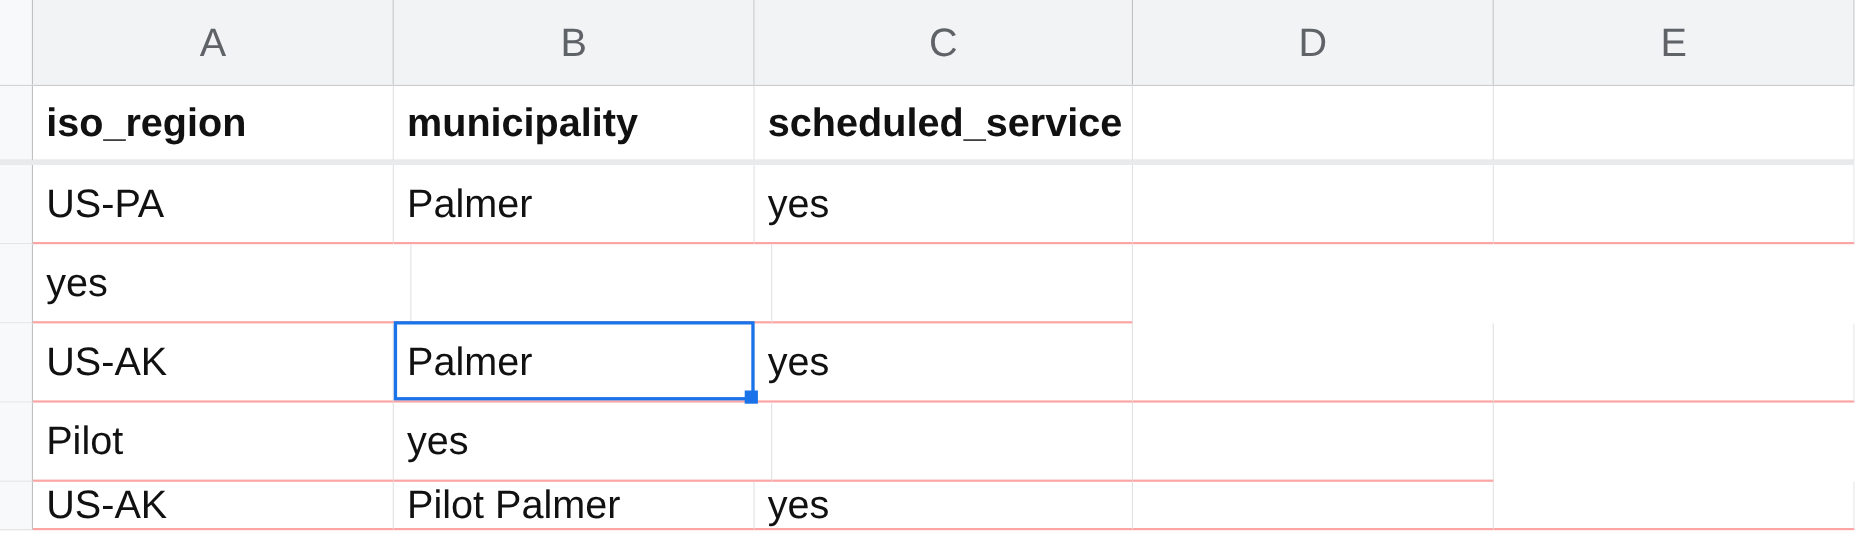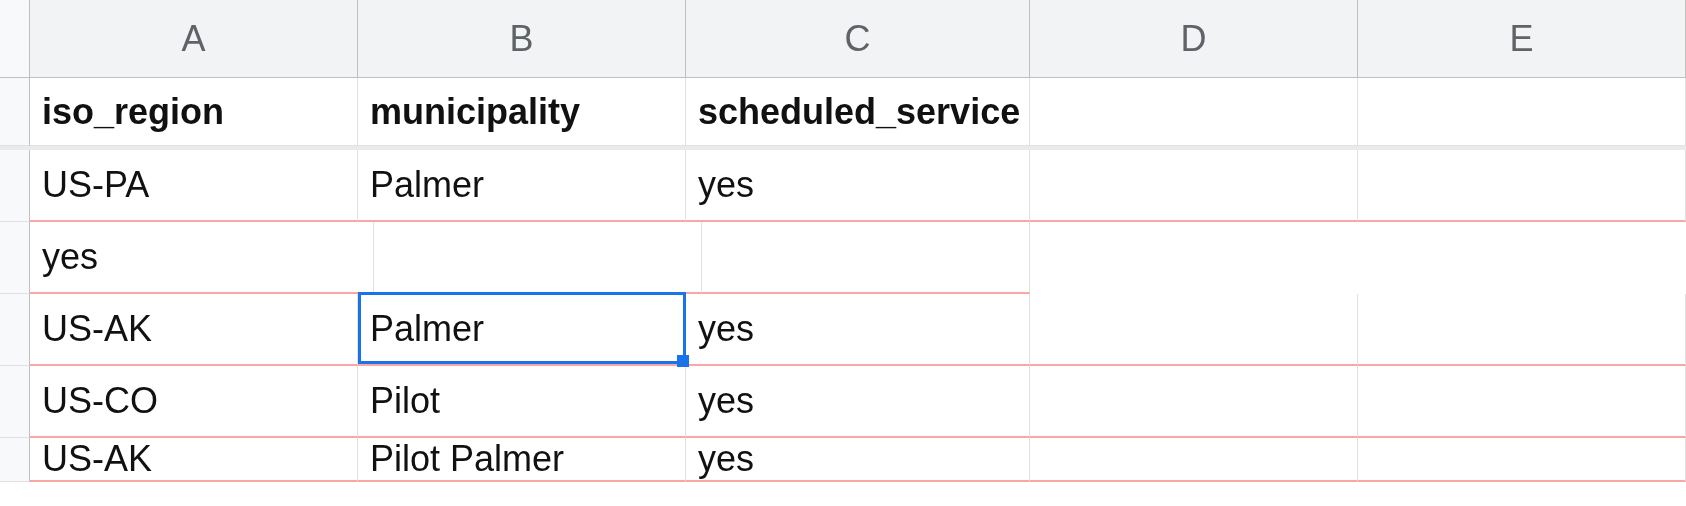--- a/index.html
+++ b/index.html
@@ -135,21 +135,20 @@
     <div class="cell w-c">yes</div>
     <div class="cell w-d"></div>
     <div class="cell w-e"></div>
     <div class="selection" style="left:358px; top:-2px; width:328px; height:72px;">
       <div class="sel-handle"></div>
     </div>
   </div>
 
   <div class="row">
     <div class="rownum"></div>
-    <div class="cell w-a">US-CO</div>
     <div class="cell w-b">Pilot</div>
     <div class="cell w-c">yes</div>
     <div class="cell w-d"></div>
     <div class="cell w-e"></div>
   </div>
 
   <div class="row" style="height:44px;">
     <div class="rownum"></div>
     <div class="cell w-a">US-AK</div>
     <div class="cell w-b">Pilot Palmer</div>

